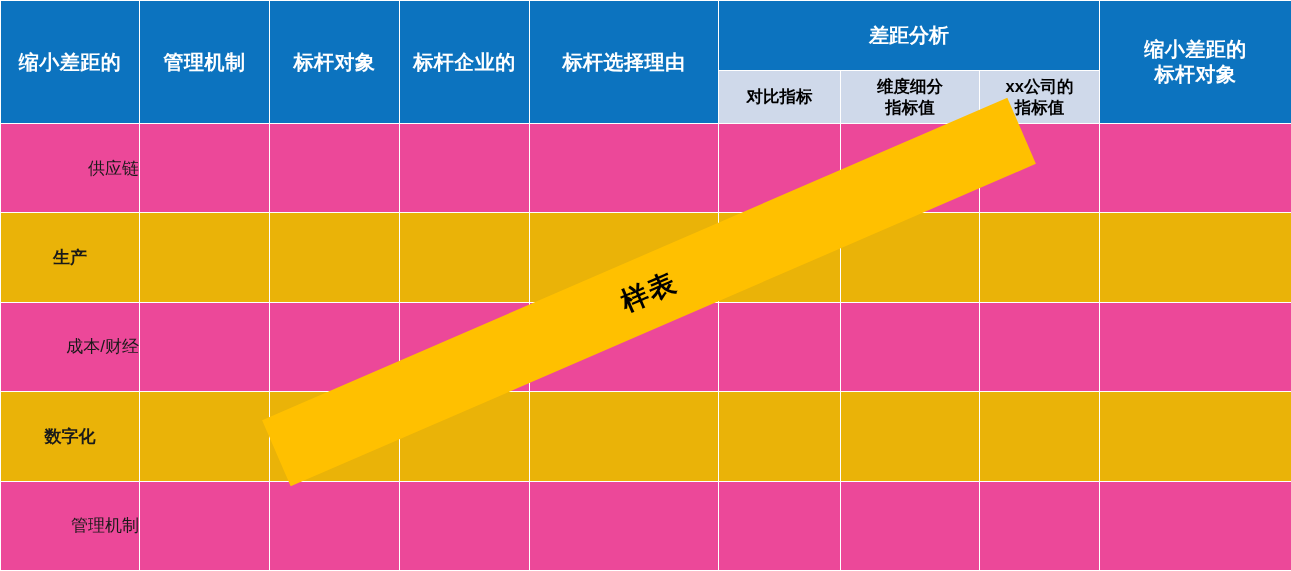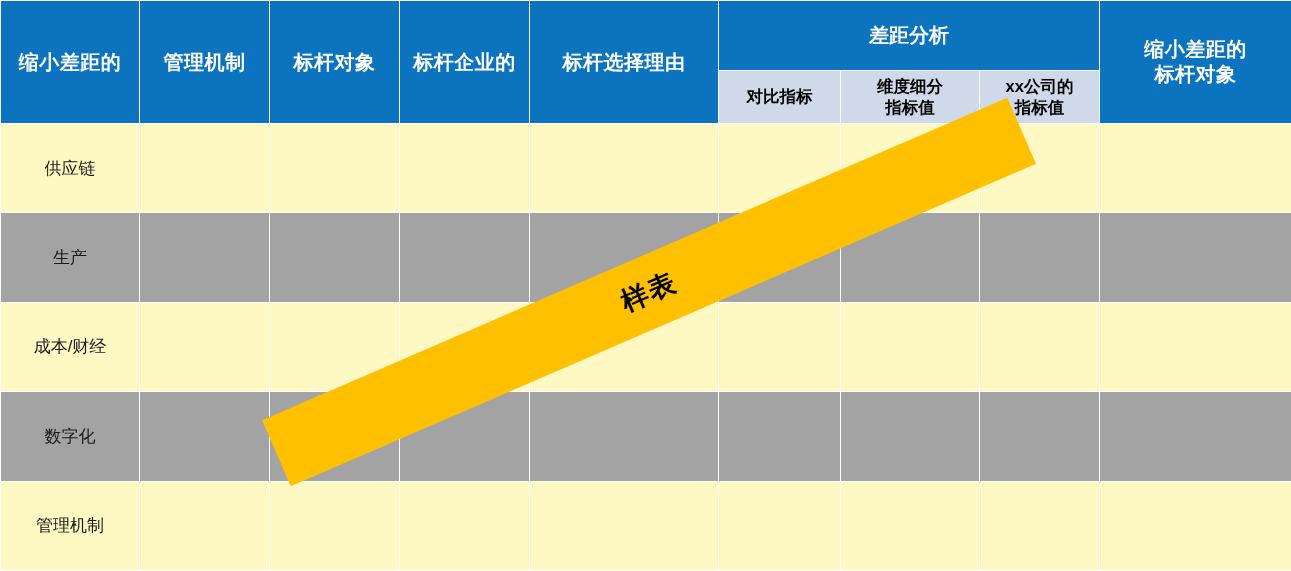--- a/index.html
+++ b/index.html
@@ -64,22 +64,22 @@
   td.dim-cell {
     font-size: 17px;
     color: #1a1a1a;
     text-align: center;
     vertical-align: middle;
     border: 1px solid #ffffff;
   }
   td.data-cell {
     border: 1px solid #ffffff;
   }
-  tr.band-light td { background: #fef9c3; }
-  tr.band-dark  td { background: #a3a3a3; }
+  tr.band-light td { background: #ec4899; text-align: right; }
+  tr.band-dark  td { background: #eab308; font-weight: bold; }
 
   
   #sample-banner {
     position: absolute;
     left: 243px;
     top: 256px;
     width: 812px;
     height: 72px;
     background: #ffc000;
     transform: rotate(-23.4deg);

